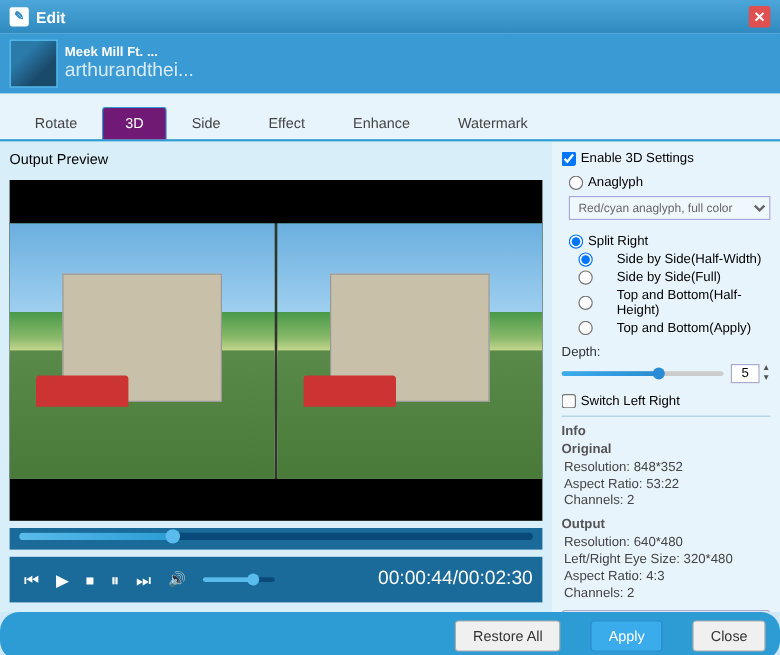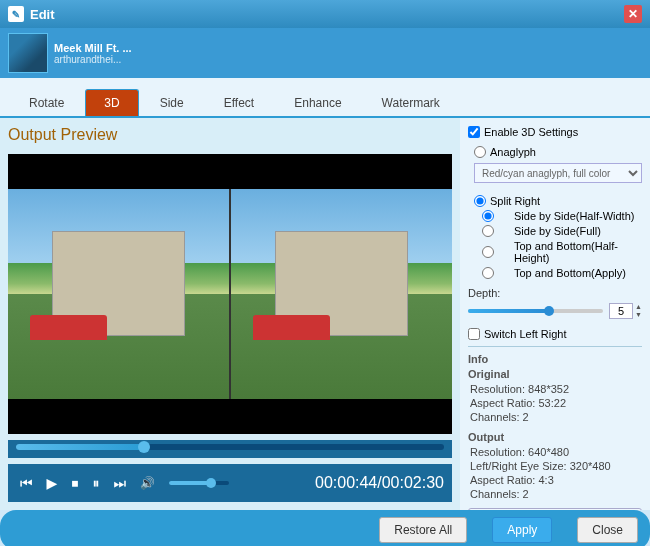--- a/index.html
+++ b/index.html
@@ -48,21 +48,21 @@
       border: 1px solid #5bc0f0;
       flex-shrink: 0;
       overflow: hidden;
     }
     .track-thumb-inner {
       width: 100%; height: 100%;
       background: linear-gradient(135deg, #2a7aaa 30%, #1a4a6a 70%);
     }
     .track-info { color: white; font-size: 11px; flex: 1; }
     .track-title { font-weight: bold; font-size: 11px; }
-    .track-sub { font-size: 10px; opacity: 0.8; }
+    .track-sub { font-size: 16px; opacity: 0.8; }
 
     
     .tab-bar {
       background: #e8f4fc;
       height: 40px;
       display: flex;
       align-items: flex-end;
       border-bottom: 2px solid #2e9cd4;
       padding: 0 10px;
     }
@@ -71,41 +71,41 @@
       cursor: pointer;
       font-size: 12px;
       color: #444;
       border: 1px solid transparent;
       border-bottom: none;
       border-radius: 3px 3px 0 0;
       background: transparent;
       margin-right: 2px;
     }
     .tab.active {
-      background: #c2410c;
+      background: #701a75;
       color: white;
       border-color: #2e9cd4;
     }
 
     
     .main-content {
       display: flex;
       height: calc(546px - 28px - 50px - 36px - 40px);
       background: #d8eef8;
     }
 
     
     .left-panel {
       flex: 1;
       padding: 8px;
       display: flex;
       flex-direction: column;
       gap: 6px;
     }
-    .preview-label { font-size: 16px; color: #a16207; margin-bottom: 4px; }
+    .preview-label { font-size: 12px; color: #000000; margin-bottom: 4px; }
     .video-preview {
       background: #000;
       flex: 1;
       position: relative;
       overflow: hidden;
     }
     .video-inner {
       width: 100%; height: 100%;
       display: flex; align-items: center; justify-content: center;
       position: relative;

